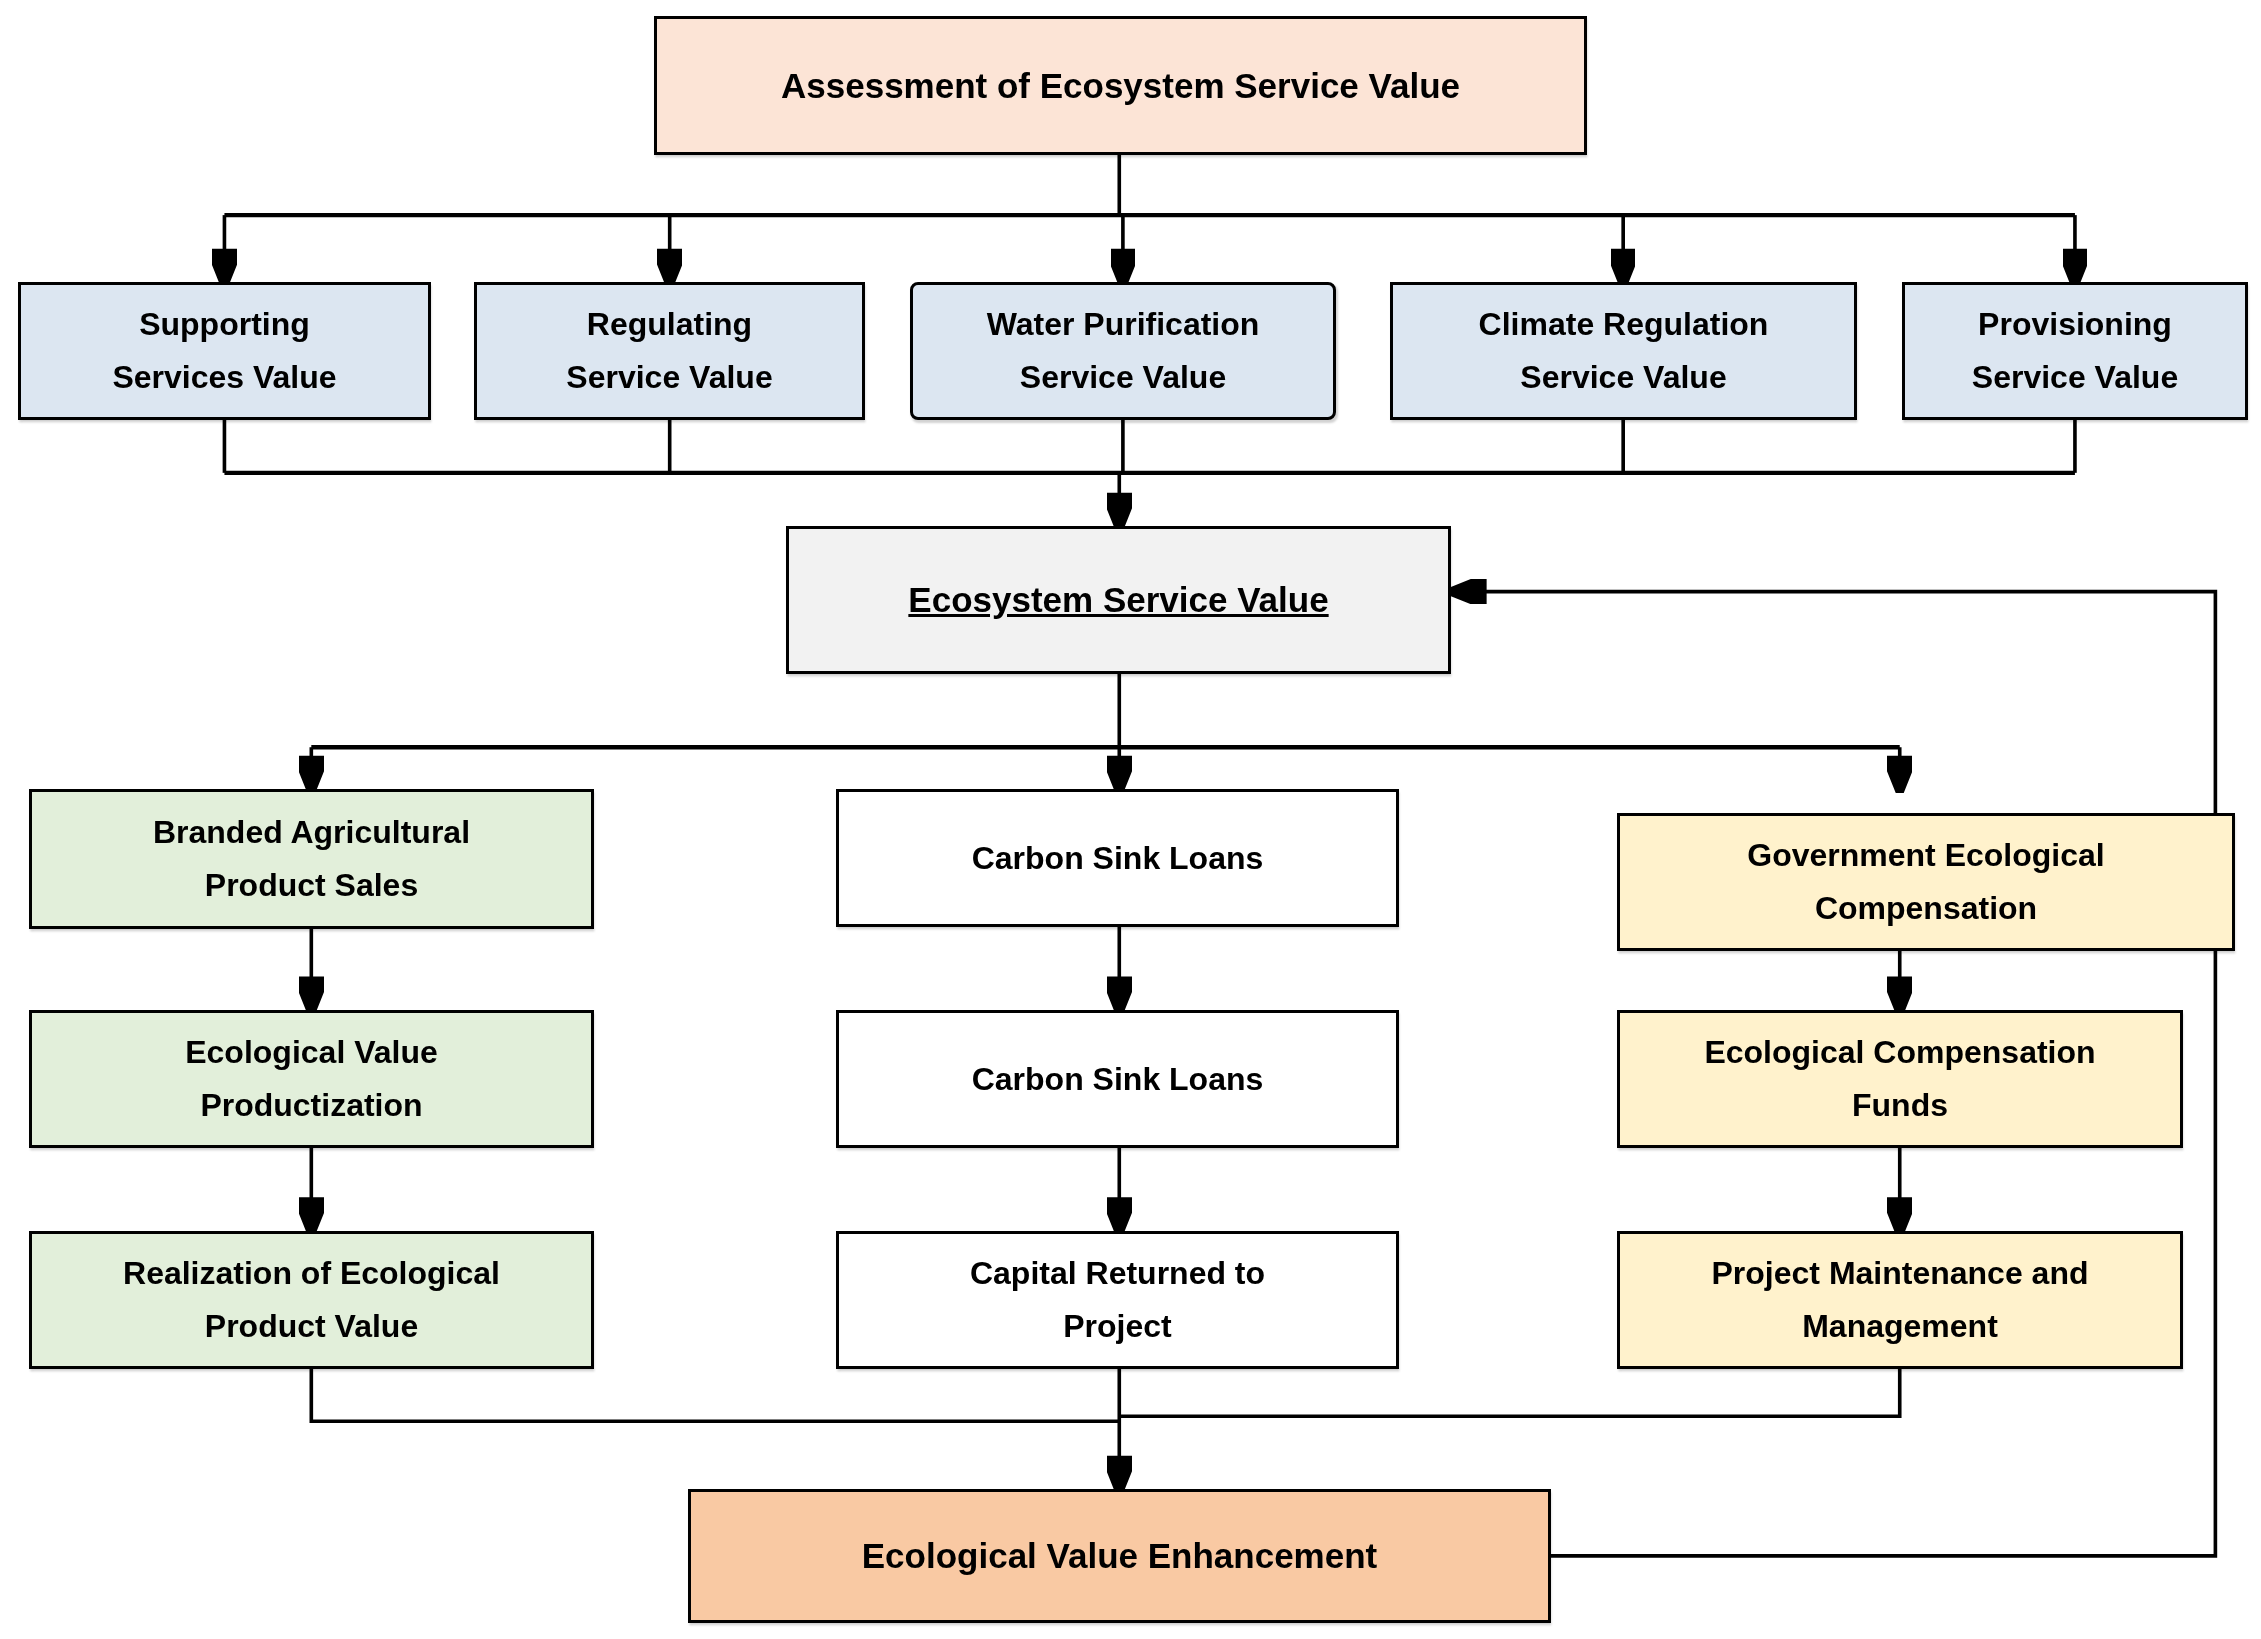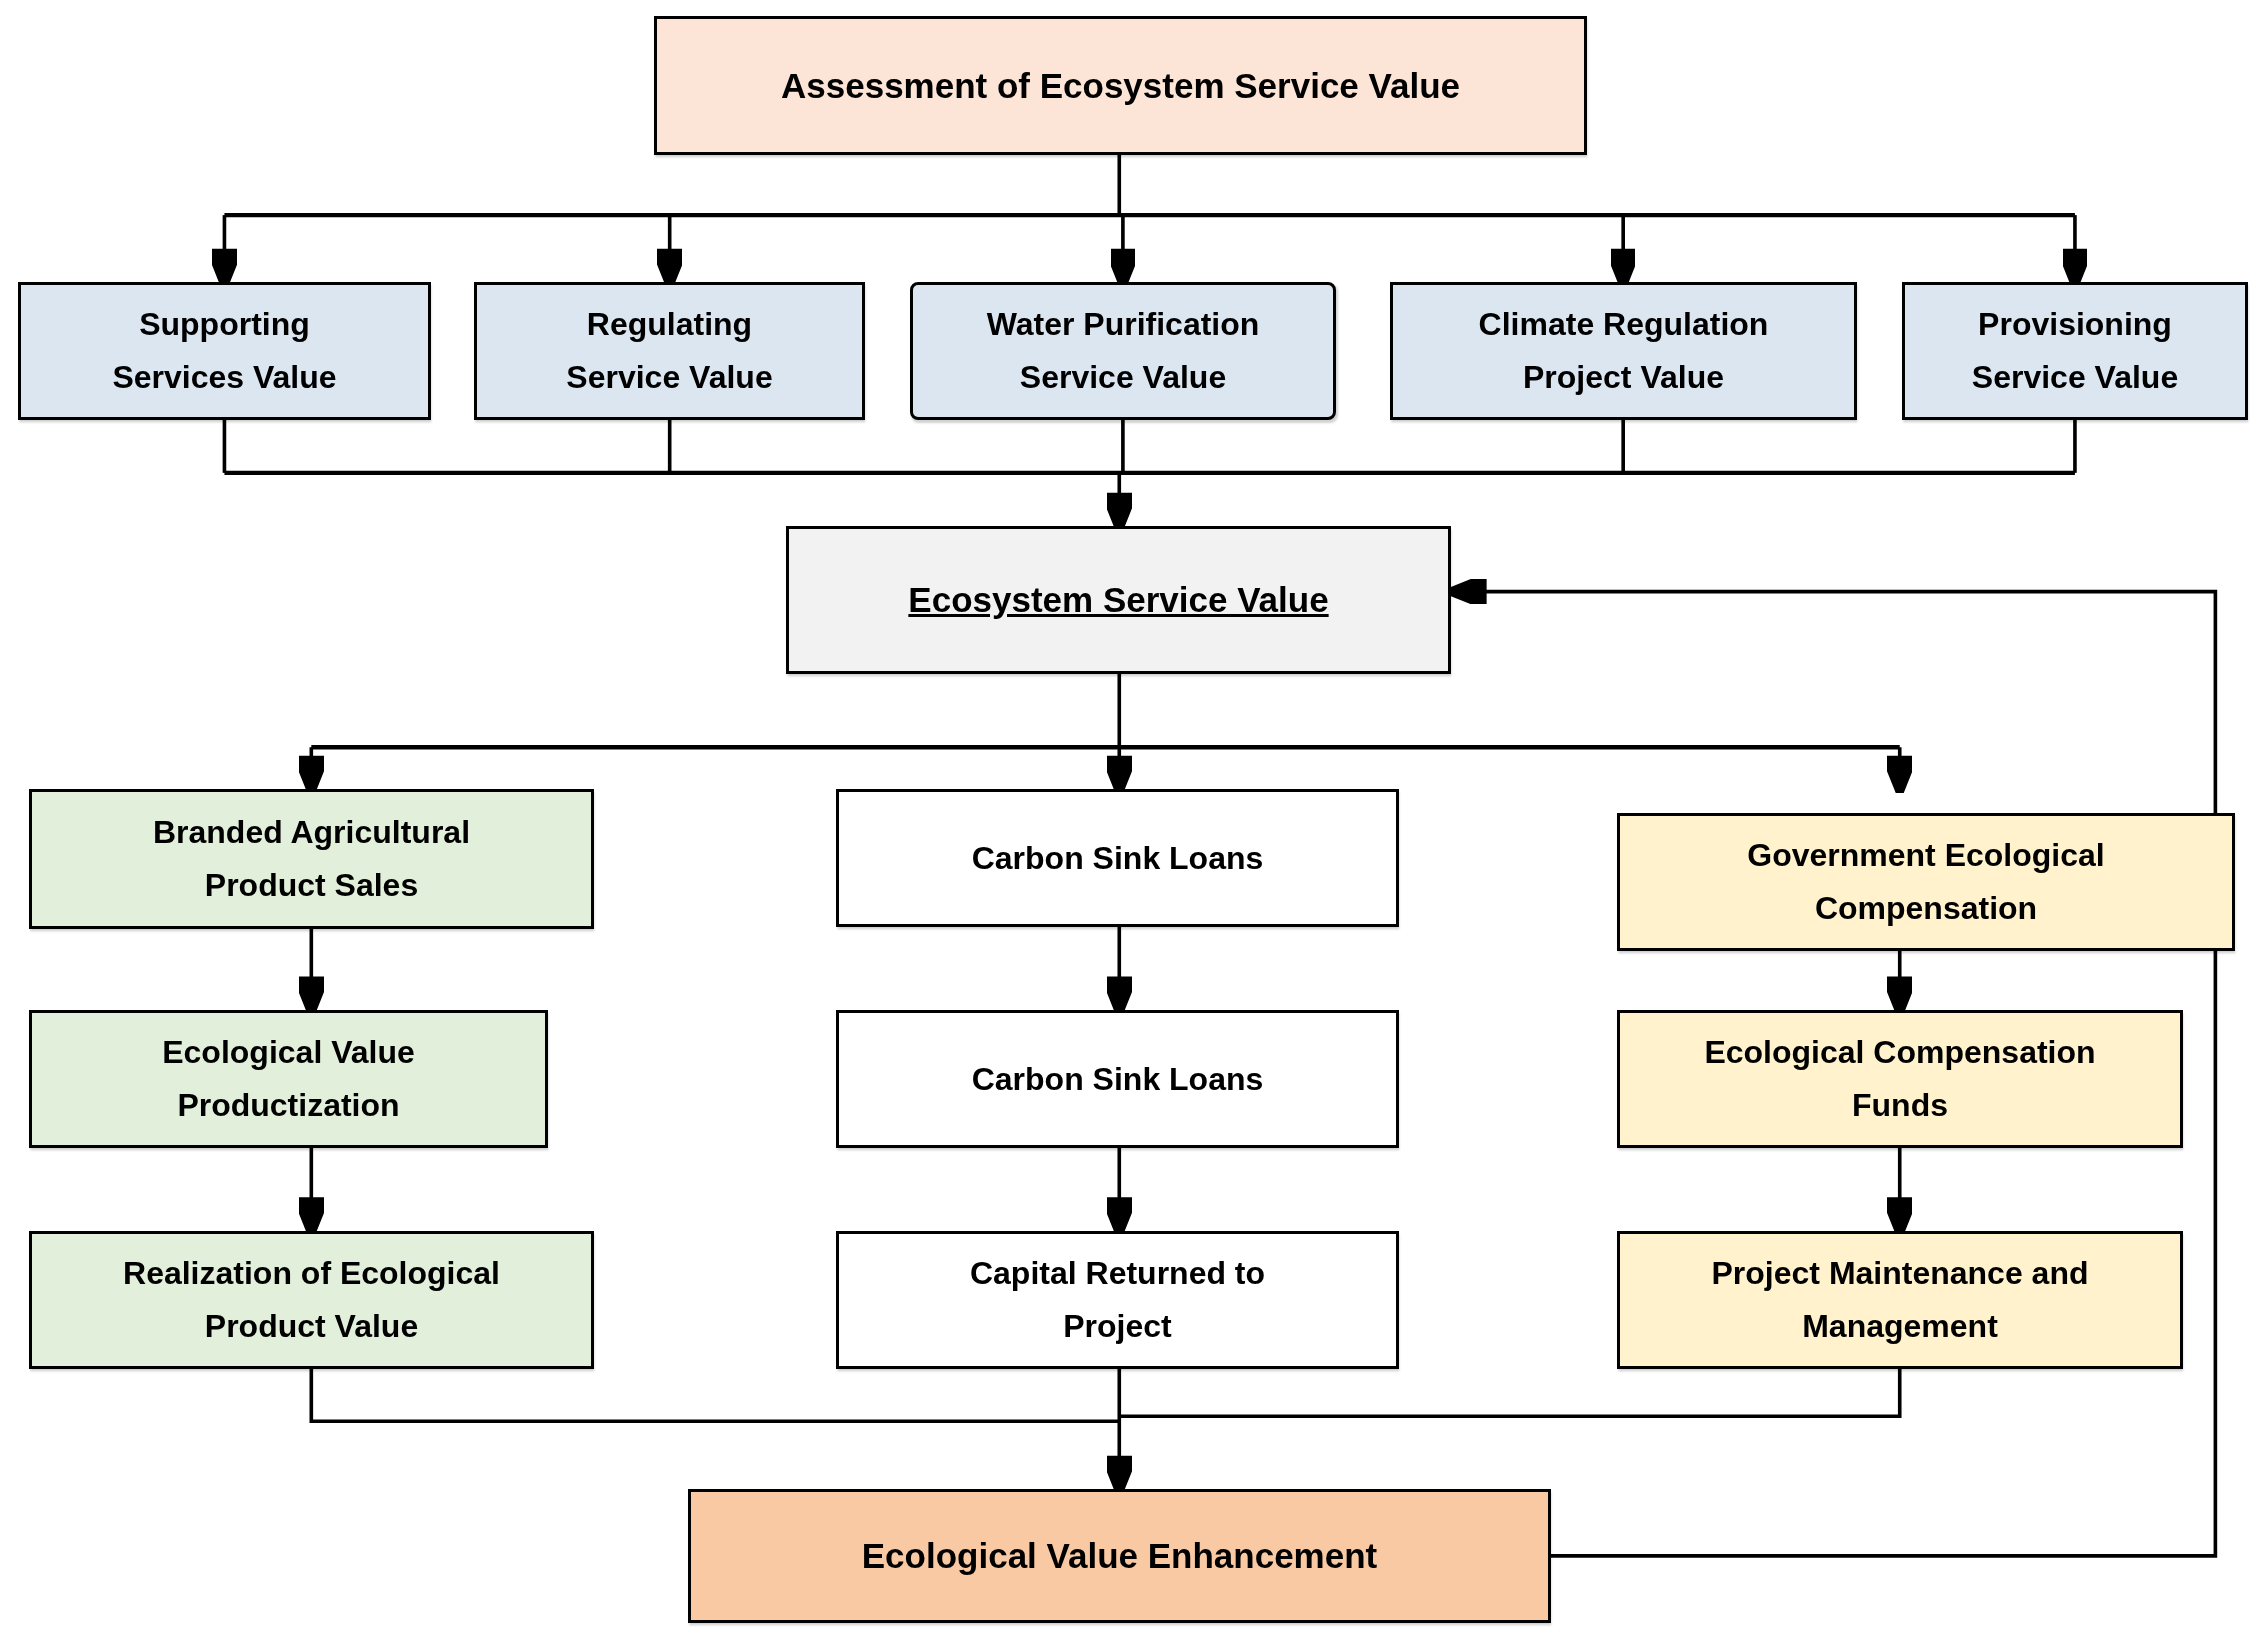--- a/index.html
+++ b/index.html
@@ -59,21 +59,21 @@
 
   #n-s1     { left: 18px;   top: 282px;  width: 413px;  height: 138px; }
   #n-s2     { left: 474px;  top: 282px;  width: 391px;  height: 138px; }
   #n-s3     { left: 910px; top: 282px;  width: 426px;  height: 138px; border-radius: 8px; }
   #n-s4     { left: 1390px; top: 282px;  width: 467px;  height: 138px; }
   #n-s5     { left: 1902px; top: 282px;  width: 346px;  height: 138px; }
 
   #n-hub    { left: 786px; top: 526px;  width: 665px;  height: 148px; text-decoration: underline; }
 
   #n-a1     { left: 29px;   top: 789px; width: 565px;  height: 140px; }
-  #n-a2     { left: 29px;   top: 1010px; width: 519px;  height: 138px; }
+  #n-a2     { left: 29px;   top: 1010px; width: 565px;  height: 138px; }
   #n-a3     { left: 29px;   top: 1231px; width: 565px;  height: 138px; }
 
   #n-b1     { left: 836px; top: 789px; width: 563px;  height: 138px; }
   #n-b2     { left: 836px; top: 1010px; width: 563px;  height: 138px; }
   #n-b3     { left: 836px; top: 1231px; width: 563px;  height: 138px; }
 
   #n-c1     { left: 1617px; top: 813px; width: 618px;  height: 138px; }
   #n-c2     { left: 1617px; top: 1010px; width: 566px;  height: 138px; }
   #n-c3     { left: 1617px; top: 1231px; width: 566px;  height: 138px; }
 
@@ -129,21 +129,21 @@
 
   <div class="node root-node big" id="n-root">Assessment of Ecosystem Service Value</div>
 
   <div class="node service-node" id="n-s1">Supporting
 Services Value</div>
   <div class="node service-node" id="n-s2">Regulating
 Service Value</div>
   <div class="node service-node" id="n-s3">Water Purification
 Service Value</div>
   <div class="node service-node" id="n-s4">Climate Regulation
-Project Value</div>
+Service Value</div>
   <div class="node service-node" id="n-s5">Provisioning
 Service Value</div>
 
   <div class="node hub-node big" id="n-hub">Ecosystem Service Value</div>
 
   <div class="node sales-node" id="n-a1">Branded Agricultural
 Product Sales</div>
   <div class="node sales-node" id="n-a2">Ecological Value
 Productization</div>
   <div class="node sales-node" id="n-a3">Realization of Ecological

